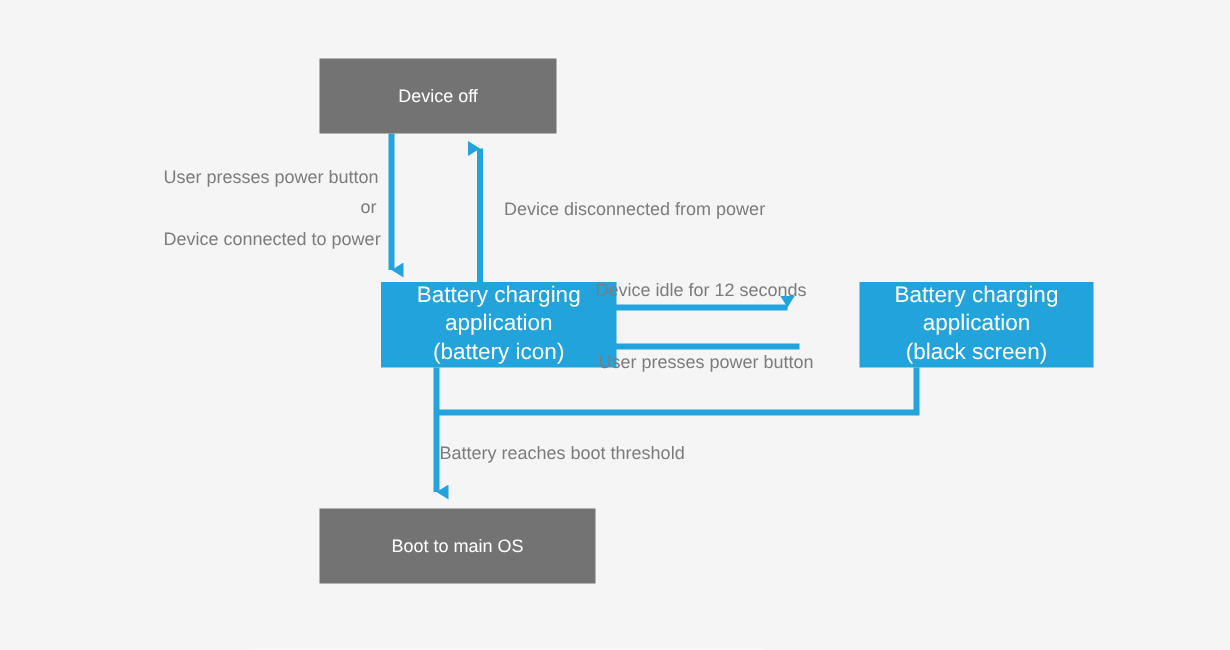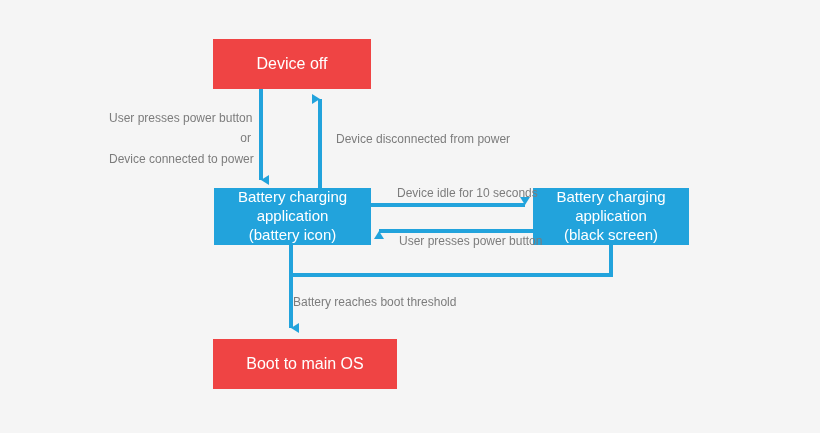--- a/index.html
+++ b/index.html
@@ -26,26 +26,27 @@
     position: absolute;
     display: flex;
     align-items: center;
     justify-content: center;
     text-align: center;
     color: #ffffff;
     box-sizing: border-box;
     line-height: 1.25;
   }
   .node-gray {
-    background: #ef4444;
-    font-size: 16px;
+    background: #737373;
+    font-size: 12px;
   }
   .node-blue {
     background: #22a3dc;
     font-size: 15px;
+    margin-left: 40px;
   }
   .node-lines {
     display: block;
     width: 100%;
     white-space: pre-line;
   }
   .edge-label {
     position: absolute;
     color: #7c7c7c;
     font-size: 12px;
@@ -111,19 +112,19 @@
   </div>
 
   <div class="edge-label right-align" style="left:109px; top:111px; width:142px;">User presses power button</div>
 
   <div class="edge-label right-align" style="left:109px; top:131px; width:142px;">or</div>
 
   <div class="edge-label right-align" style="left:109px; top:152px; width:142px;">Device connected to power</div>
 
   <div class="edge-label" style="left:336px; top:132px;">Device disconnected from power</div>
 
-  <div class="edge-label" style="left:397px; top:186px;">Device idle for 10 seconds</div>
+  <div class="edge-label" style="left:397px; top:186px;">Device idle for 12 seconds</div>
 
   <div class="edge-label" style="left:399px; top:234px;">User presses power button</div>
 
   <div class="edge-label" style="left:293px; top:295px;">Battery reaches boot threshold</div>
 
 </div>
 
 </body></html>

